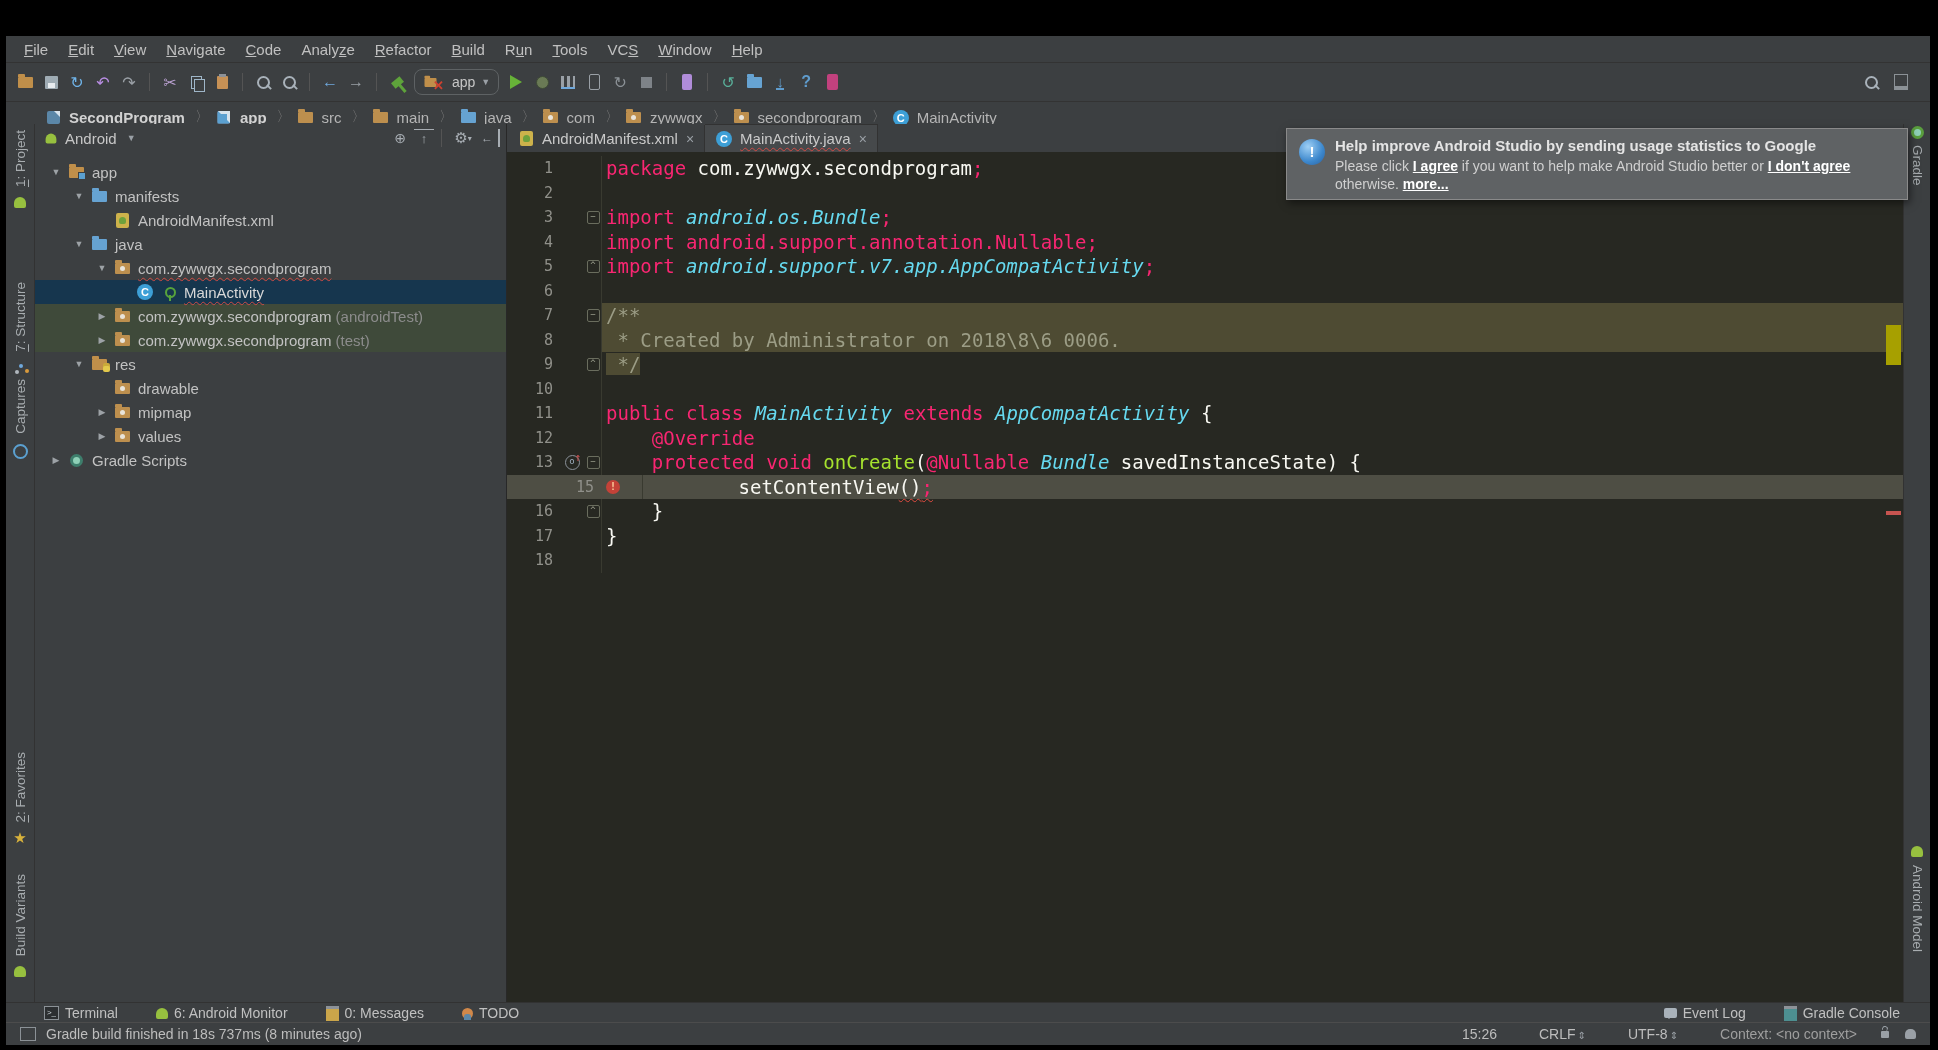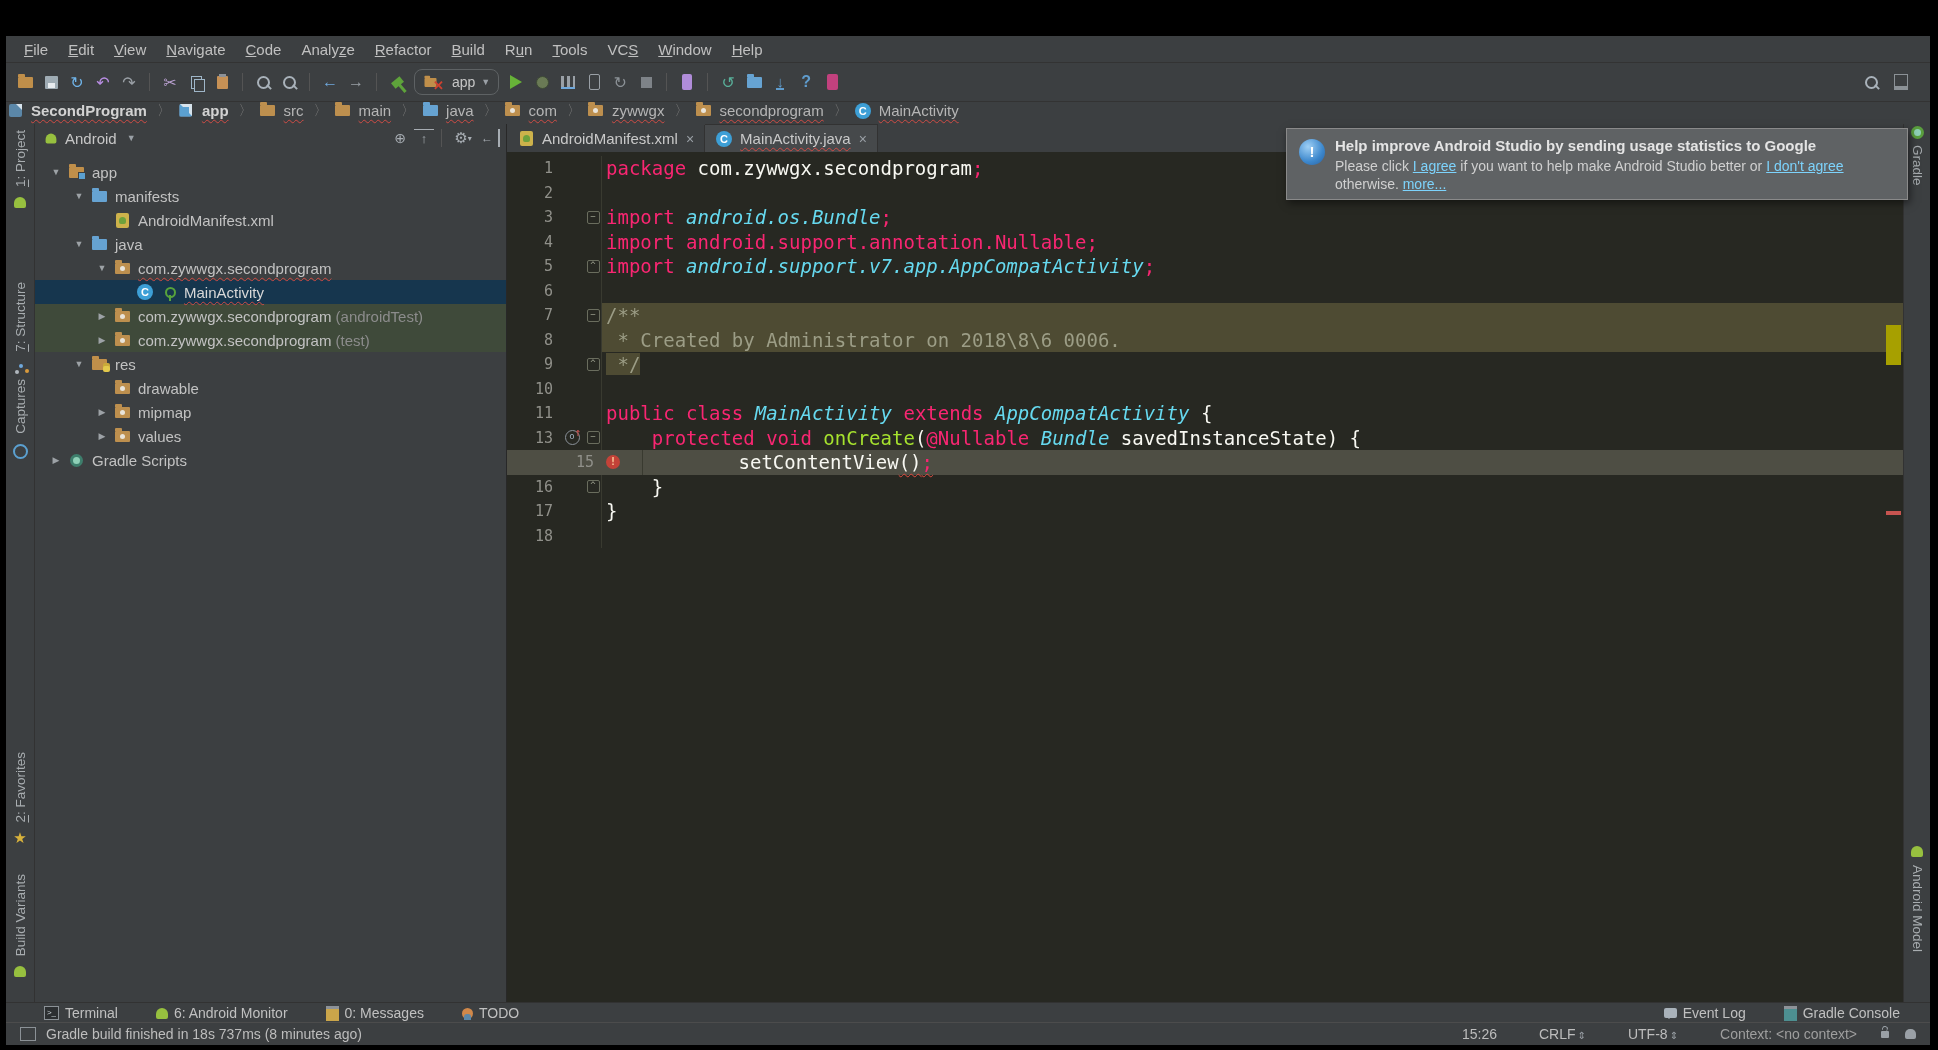--- a/index.html
+++ b/index.html
@@ -9,21 +9,21 @@
 
   
   .menubar{height:26px;display:flex;align-items:center;padding-left:8px;font-size:15px;color:#c0c0c0;}
   .mi{padding:0 10px;cursor:default;white-space:pre;}
   .mi .mn{text-decoration:underline;}
   .toolbar{height:38px;display:flex;align-items:center;padding-left:6px;border-top:1px solid #333;
            border-bottom:1px solid #333;position:relative;}
   .tsep{width:1px;height:18px;background:#545454;margin:0 7px;}
   .tico{width:22px;height:20px;display:inline-flex;align-items:center;justify-content:center;
         margin:0 2px;font-size:16px;position:relative;}
-  .crumbs{height:24px;display:flex;align-items:flex-start;font-size:15px;}
+  .crumbs{height:24px;display:flex;align-items:flex-end;padding-left:38px;font-size:15px;}
   .crumb{display:inline-flex;align-items:center;margin-right:4px;white-space:pre;color:#b5b5b5;}
   .crumb.bold{font-weight:bold;color:#d2d2d2;}
   .csep{color:#767676;margin:0 6px;font-size:14px;}
   .squig{text-decoration:underline;text-decoration-style:wavy;text-decoration-color:#cf4b45;
          text-decoration-thickness:1px;text-underline-offset:3px;text-decoration-skip-ink:none;}
 
   
   .main{position:absolute;top:88px;left:0;right:0;height:878px;display:flex;}
   .stripe{width:28px;background:#3c3f41;position:relative;flex:none;}
   .stripe.left{border-right:1px solid #323232;}
@@ -82,21 +82,21 @@
 
   
   .popup{position:absolute;left:1280px;top:92px;width:622px;height:72px;background:#5f6264;
          border:1px solid #8a8a8a;box-shadow:2px 3px 8px rgba(0,0,0,.5);z-index:20;
          display:flex;padding:8px 10px;box-sizing:border-box;}
   .pico{width:26px;height:26px;border-radius:50%;flex:none;margin:2px 10px 0 2px;
         background:radial-gradient(circle at 35% 30%, #9fd0f5, #3c87cc 60%, #2a5f9d);
         color:#fff;font-weight:bold;text-align:center;line-height:26px;font-size:15px;}
   .ptext{font-size:14px;color:#d0d0d0;line-height:18px;}
   .ptitle{font-weight:bold;font-size:15px;color:#e4e4e4;margin-bottom:2px;}
-  .plink{color:#7dd3fc;text-decoration:underline;cursor:pointer;}
+  .plink{color:#ffffff;text-decoration:underline;cursor:pointer;font-weight:bold;}
 
   
   .botbar{position:absolute;left:0;right:0;top:966px;height:20px;background:#3c3f41;
           border-top:1px solid #323232;display:flex;align-items:center;font-size:14px;color:#c0c0c0;}
   .btab{display:inline-flex;align-items:center;margin-left:38px;cursor:default;white-space:pre;}
   .btab .bico{margin-right:6px;}
   .statusbar{position:absolute;left:0;right:0;top:986px;height:22px;background:#3c3f41;
              border-top:1px solid #4c4c4c;display:flex;align-items:center;font-size:14px;color:#bdbdbd;}
   .sright{margin-left:auto;display:flex;align-items:center;margin-right:14px;}
   .sitem{margin-left:42px;white-space:pre;text-align:center;}
@@ -439,20 +439,26 @@
             <span class="foldc"></span>
             <span class="code"></span>
           </div>
         <div class="cl">
             <span class="ln">11</span>
             <span class="gic"></span>
             <span class="foldc"></span>
             <span class="code"><span class="k">public </span><span class="k">class </span><span class="t">MainActivity</span><span class="w"> </span><span class="k">extends </span><span class="t">AppCompatActivity</span><span class="w"> {</span></span>
           </div>
         <div class="cl">
+            <span class="ln">12</span>
+            <span class="gic"></span>
+            <span class="foldc"></span>
+            <span class="code"><span class="w">    </span><span class="k">@Override</span></span>
+          </div>
+        <div class="cl">
             <span class="ln">13</span>
             <span class="gic">
               <span class="ovr">o</span>
             </span>
             <span class="foldc">
               <span class="fold">−</span>
             </span>
             <span class="code"><span class="w">    </span><span class="k">protected </span><span class="k">void </span><span class="m">onCreate</span><span class="w">(</span><span class="k">@Nullable</span><span class="w"> </span><span class="t">Bundle</span><span class="w"> savedInstanceState) {</span></span>
           </div>
         <div class="cl caret">

